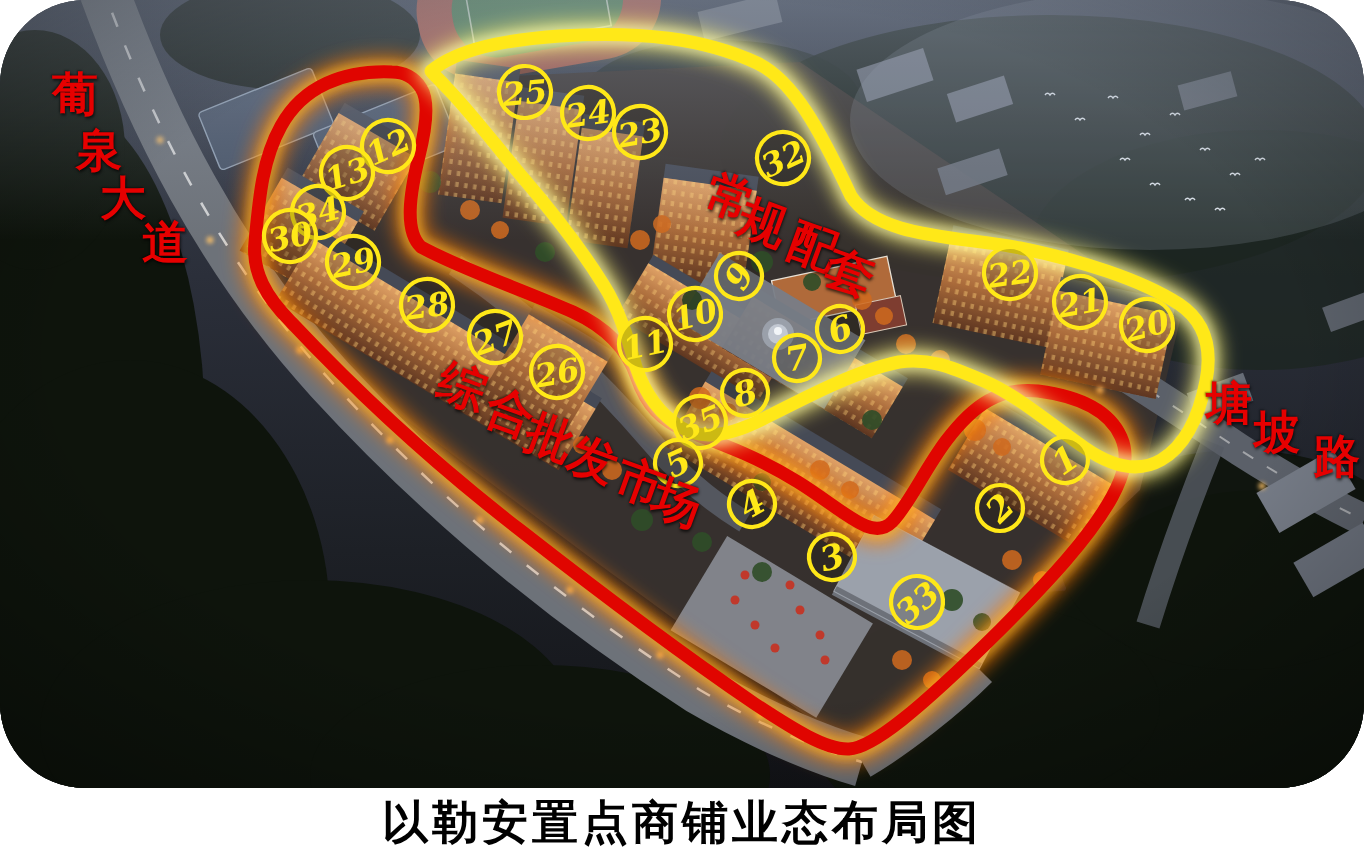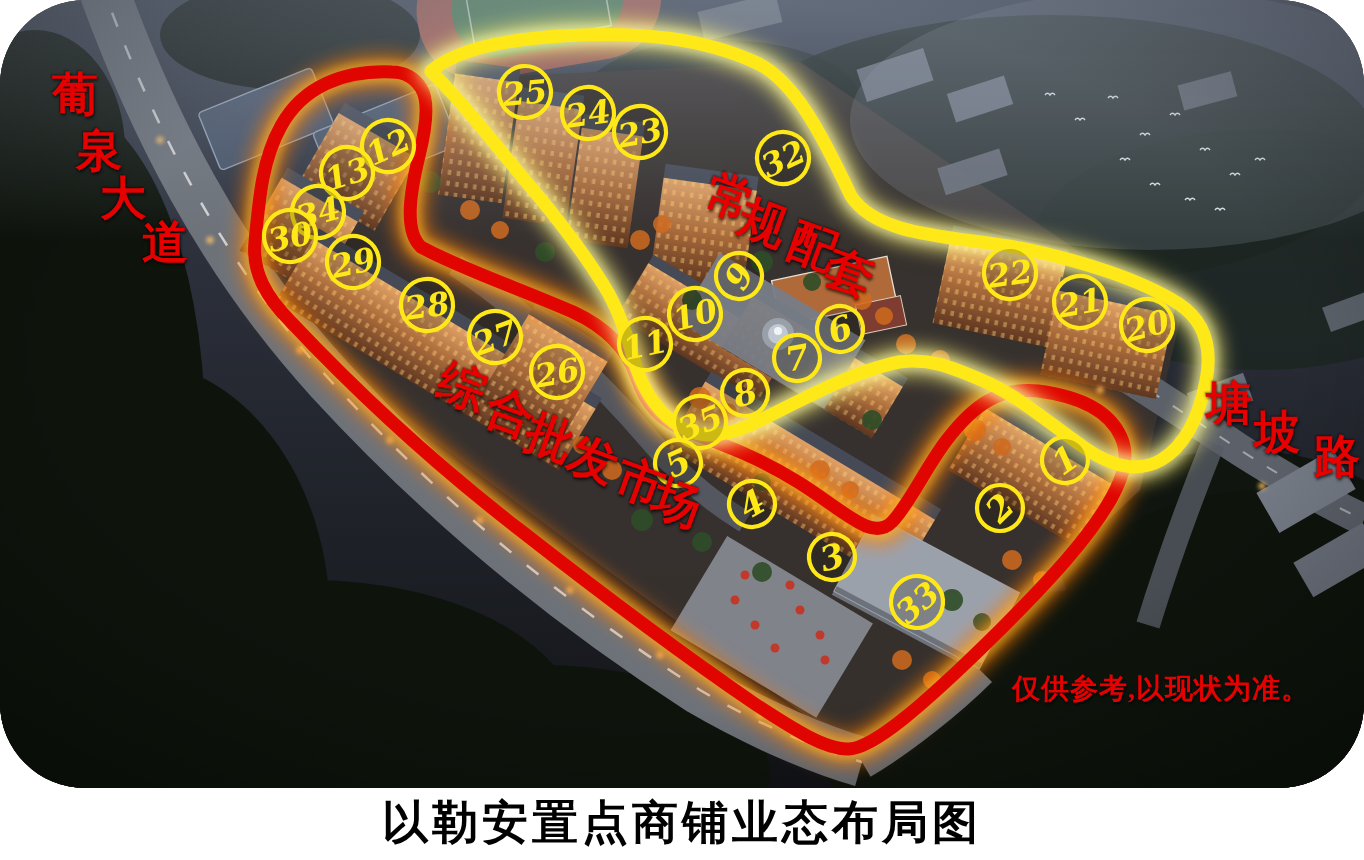--- a/index.html
+++ b/index.html
@@ -437,20 +437,19 @@
       <span class="lbl zone-char rot20" style="left:653px;top:479px;">场</span>
     </div>
 
     <div>
       <span class="lbl zone-char rot20" style="left:706px;top:174px;">常</span>
       <span class="lbl zone-char rot20" style="left:739px;top:199px;">规</span>
       <span class="lbl zone-char rot20" style="left:789px;top:223px;">配</span>
       <span class="lbl zone-char rot20" style="left:826px;top:249px;">套</span>
     </div>
 
-    <div id="disclaimer">仅供参考,以现状为准。</div>
   </div>
 
   <div id="title-wrap">
     <span id="main-title">以勒安置点商铺业态布局图</span>
   </div>
 
 </div>
 
 </body></html>

